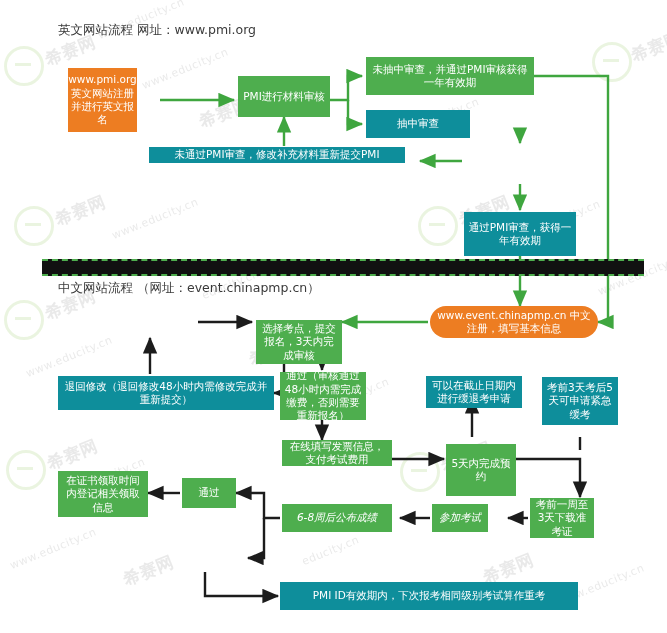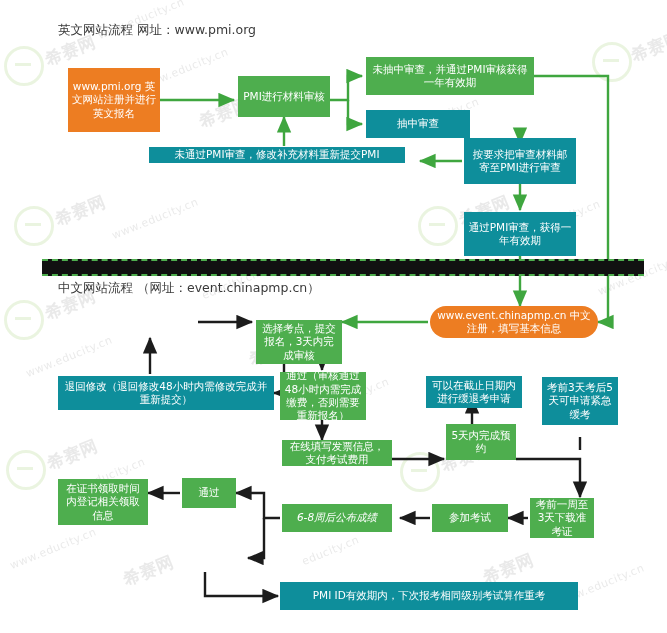--- a/index.html
+++ b/index.html
@@ -173,58 +173,57 @@
     </g>
   </svg>
 
   <div class="nodes">
 
     <div class="caption" style="left:58px;top:22px;">英文网站流程  网址：www.pmi.org</div>
     <div class="caption" style="left:58px;top:280px;">中文网站流程   （网址：event.chinapmp.cn）</div>
 
     <div class="divider" style="left:42px;top:259px;width:602px;height:17px;"></div>
 
-    <div class="node orange" style="left:68px;top:68px;width:92px;height:64px;">www.pmi.org 英文网站注册并进行英文报名</div>
+    <div class="node orange" style="left:68px;top:68px;width:69px;height:64px;">www.pmi.org 英文网站注册并进行英文报名</div>
 
     <div class="node green" style="left:238px;top:76px;width:92px;height:41px;">PMI进行材料审核</div>
 
     <div class="node teal" style="left:366px;top:110px;width:104px;height:28px;">抽中审查</div>
 
     <div class="node green" style="left:366px;top:57px;width:168px;height:38px;">未抽中审查，并通过PMI审核获得一年有效期</div>
 
     <div class="node teal" style="left:149px;top:147px;width:256px;height:16px;">未通过PMI审查，修改补充材料重新提交PMI</div>
 
-    <div class="node teal" style="left:464px;top:138px;width:112px;height:46px;">按要求把审查材料邮寄至PMI进行审查</div>
 
     <div class="node teal" style="left:464px;top:212px;width:112px;height:44px;">通过PMI审查，获得一年有效期</div>
 
     <div class="node orange" style="left:430px;top:306px;width:168px;height:32px;border-radius:16px;">www.event.chinapmp.cn 中文注册，填写基本信息</div>
 
     <div class="node green" style="left:256px;top:320px;width:86px;height:44px;">选择考点，提交报名，3天内完成审核</div>
 
 
     <div class="node teal" style="left:58px;top:376px;width:216px;height:34px;">退回修改（退回修改48小时内需修改完成并重新提交）</div>
 
     <div class="node green" style="left:280px;top:372px;width:86px;height:48px;">通过（审核通过48小时内需完成缴费，否则需要重新报名）</div>
 
     <div class="node teal" style="left:426px;top:376px;width:96px;height:32px;">可以在截止日期内进行缓退考申请</div>
 
     <div class="node teal" style="left:542px;top:377px;width:76px;height:48px;">考前3天考后5天可申请紧急缓考</div>
 
     <div class="node green" style="left:282px;top:440px;width:110px;height:26px;">在线填写发票信息，支付考试费用</div>
 
-    <div class="node green" style="left:446px;top:424px;width:70px;height:36px;">5天内完成预约</div>
-
-    <div class="node green" style="left:58px;top:471px;width:90px;height:46px;margin-top:8px;">在证书领取时间内登记相关领取信息</div>
+    <div class="node green" style="left:446px;top:444px;width:70px;height:52px;">5天内完成预约</div>
+
+    <div class="node green" style="left:58px;top:471px;width:90px;height:46px;">在证书领取时间内登记相关领取信息</div>
 
     <div class="node green" style="left:182px;top:478px;width:54px;height:30px;">通过</div>
 
 
     <div class="node green" style="left:282px;top:504px;width:110px;height:28px;font-style:italic;">6-8周后公布成绩</div>
 
-    <div class="node green" style="left:432px;top:504px;width:76px;height:28px;">参加考试</div>
+    <div class="node green" style="left:432px;top:504px;width:56px;height:28px;font-style:italic;">参加考试</div>
 
     <div class="node green" style="left:530px;top:498px;width:64px;height:40px;">考前一周至3天下载准考证</div>
 
     <div class="node teal" style="left:280px;top:582px;width:298px;height:28px;">PMI ID有效期内，下次报考相同级别考试算作重考</div>
 
   </div>
 </div>
 
 </body></html>

